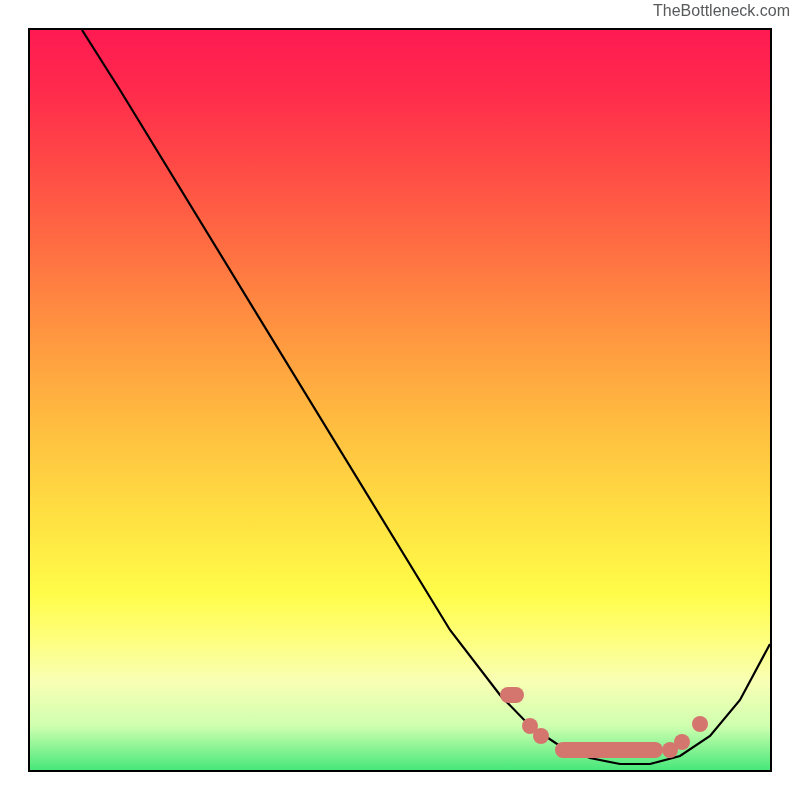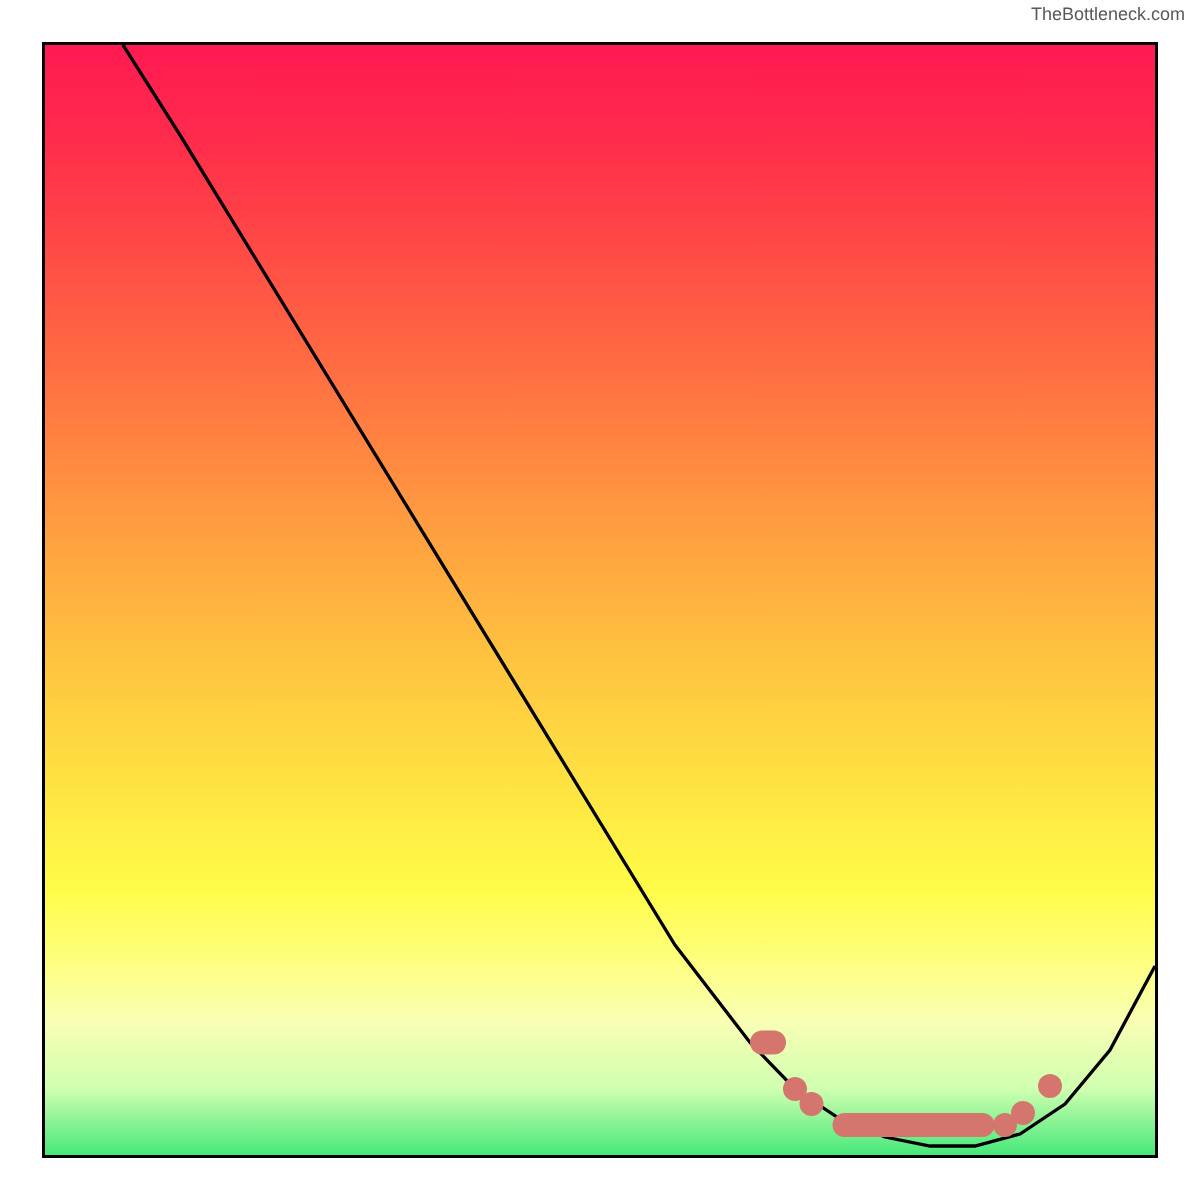--- a/index.html
+++ b/index.html
@@ -2,21 +2,21 @@
 <html><head>
   <meta charset="utf-8">
   <style>
     * { margin: 0; padding: 0; box-sizing: border-box; }
     body { width: 800px; height: 800px; background: #fff; position: relative; }
     .watermark {
       position: absolute;
       top: 2px;
       right: 10px;
       font-family: Arial, sans-serif;
-      font-size: 12px;
+      font-size: 16px;
       color: #58595b;
       font-weight: normal;
       z-index: 10;
     }
     .frame {
       position: absolute;
       top: 28px;
       left: 28px;
       width: 744px;
       height: 744px;

